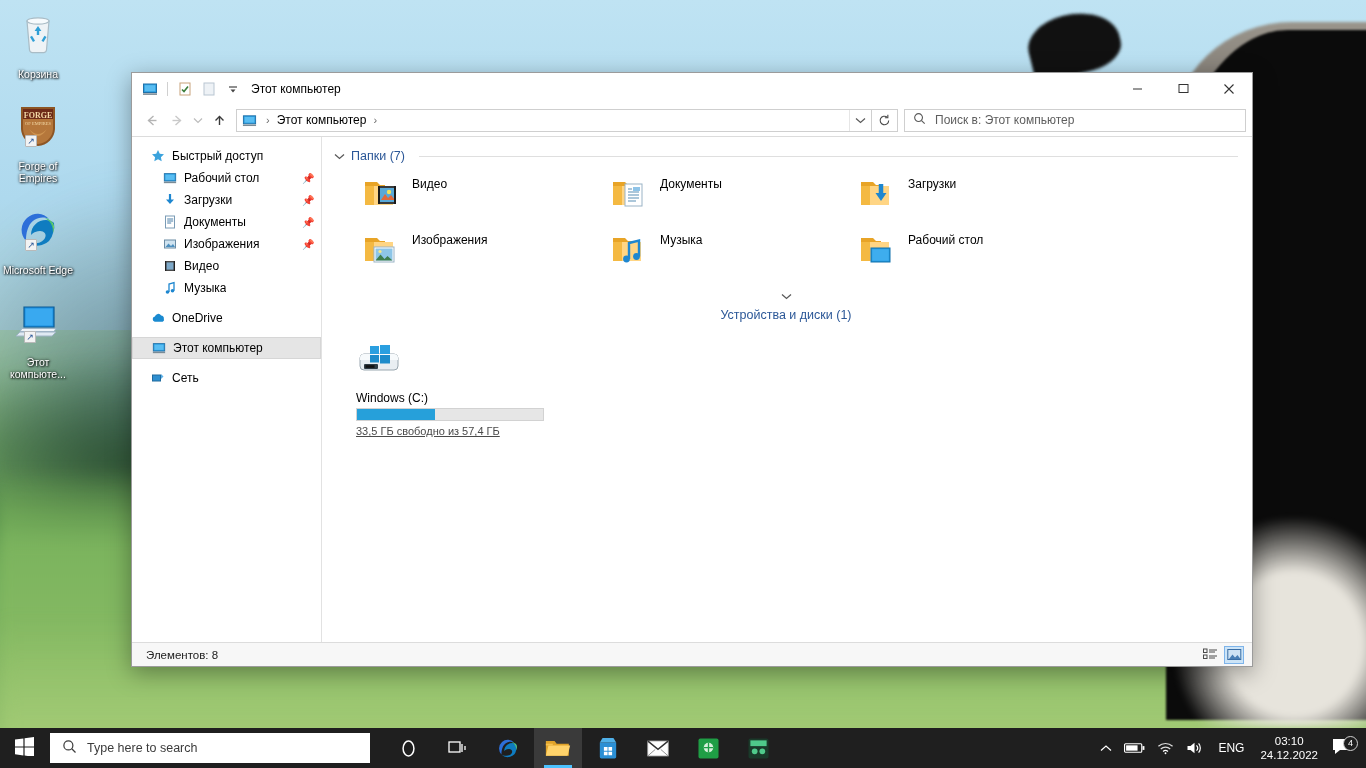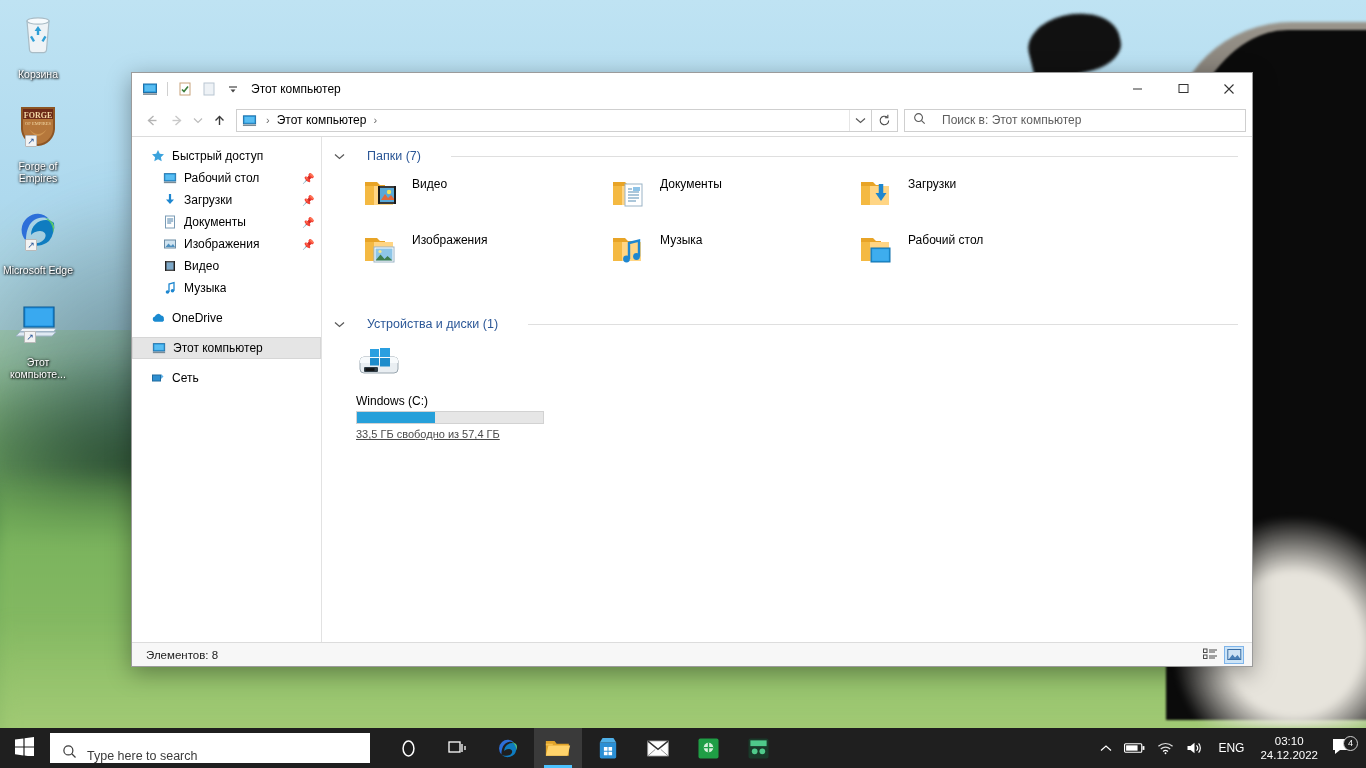--- a/index.html
+++ b/index.html
@@ -147,21 +147,21 @@
   .addr-drop {
     width:22px; height:21px; display:flex; align-items:center; justify-content:center;
     color:#5a5a5a; font-size:9px; margin-left:auto; border-left:1px solid #e6e6e6;
   }
   .refresh-btn {
     width:26px; height:23px; border:1px solid #cfcfcf; border-left:none;
     display:flex; align-items:center; justify-content:center; color:#4a4a4a;
   }
   .searchbox {
     width:342px; height:23px; border:1px solid #cfcfcf; background:#fff;
-    display:flex; align-items:center; margin-left:6px; padding-left:8px; gap:16px;
+    display:flex; align-items:center; margin-left:6px; padding-left:8px; gap:9px;
   }
   .search-ph { font-size:12px; color:#5e5e5e; }
 
   .body-area { flex:1; display:flex; min-height:0; border-top:1px solid #dcdcdc; }
 
   
   .sidebar {
     width:190px; background:#fff; border-right:1px solid #e2e2e2;
     padding-top:8px; overflow:hidden; flex:none;
   }
@@ -173,21 +173,21 @@
   .nav-item .nicon { width:16px; height:16px; display:flex; align-items:center; justify-content:center; flex:none; }
   .nav-item .nlabel { white-space:nowrap; overflow:hidden; text-overflow:ellipsis; }
   .nav-item .pin { margin-left:auto; color:#9a9a9a; font-size:10px; }
   .nav-item.indent { padding-left:30px; }
   .nav-item.selected { background:#e5e5e5; border:1px solid #d6d6d6; }
   .nav-gap { height:8px; }
 
   
   .content { flex:1; background:#fff; position:relative; overflow:hidden; padding:10px 14px 0 12px; }
   .group-head {
-    display:flex; align-items:center; gap:22px; margin-bottom:6px; margin-top:2px;
+    display:flex; align-items:center; gap:6px; margin-bottom:6px; margin-top:2px;
   }
   .group-chev { color:#5a5a5a; font-size:10px; }
   .group-title { font-size:12.5px; color:#2b5797; white-space:nowrap; }
   .group-rule { flex:1; height:1px; background:#dfdfdf; margin-left:8px; }
 
   .tiles { display:flex; flex-wrap:wrap; }
   .tile {
     width:248px; height:56px; display:flex; align-items:flex-start; gap:10px;
     padding:4px 4px 0 28px;
   }
@@ -214,21 +214,21 @@
   .view-btn { width:20px; height:18px; display:flex; align-items:center; justify-content:center; }
   .view-btn.active { background:#cce4f7; border:1px solid #7eb4ea; }
 
   
   #taskbar {
     position:absolute; left:0; bottom:0; width:1366px; height:40px;
     background:#1f1f1f; display:flex; align-items:center;
   }
   .start-btn { width:48px; height:40px; display:flex; align-items:center; justify-content:center; }
   .tb-search {
-    width:320px; height:30px; background:#fff; display:flex; align-items:flex-end;
+    width:320px; height:30px; background:#fff; display:flex; align-items:center;
     gap:10px; padding-left:12px; margin-left:2px;
   }
   .tb-search .ph { font-size:12.5px; color:#3b3b3b; }
   .tb-icons { display:flex; align-items:center; margin-left:14px; gap:2px; }
   .tb-icon {
     width:48px; height:40px; display:flex; align-items:center; justify-content:center;
     position:relative;
   }
   .tb-icon.active { background:#3a3a3a; }
   .tb-icon.active::after {
@@ -648,21 +648,21 @@
                 <path d="M6 13 h25 v19 h-25 Z" fill="#ffd584"></path>
                 <path d="M3 13 h9 v19 h-9 Z" fill="#f4b942"></path>
                 <rect x="13" y="19" width="19" height="14" fill="#2196dd" stroke="#1373ad" stroke-width="1"></rect>
                 <rect x="14.2" y="20.2" width="16.6" height="11.6" fill="#3eadee"></rect>
               </svg>
             </div>
             <div class="tlabel">Рабочий стол</div>
           </div>
         </div>
 
-        <div class="group-head" style="margin-top:36px;">
+        <div class="group-head" style="margin-top:10px;flex-direction:column;">
           <span class="group-chev">
             <svg width="11" height="7" viewBox="0 0 11 7">
                 <path d="M1 1.5 l4.5 4 l4.5 -4" fill="none" stroke="#5a5a5a" stroke-width="1.3"></path>
               </svg>
           </span>
           <span class="group-title">Устройства и диски (1)</span>
           <span class="group-rule"></span>
         </div>
 
         <div class="drive-row">

